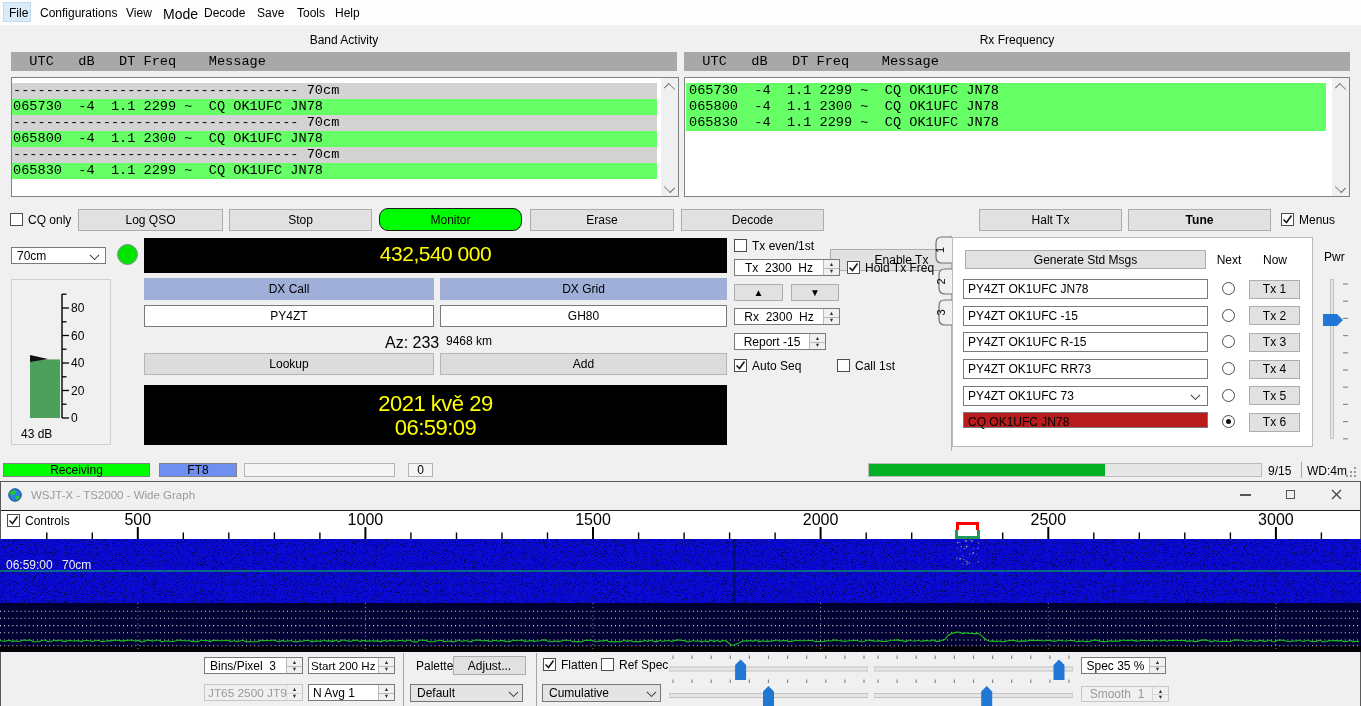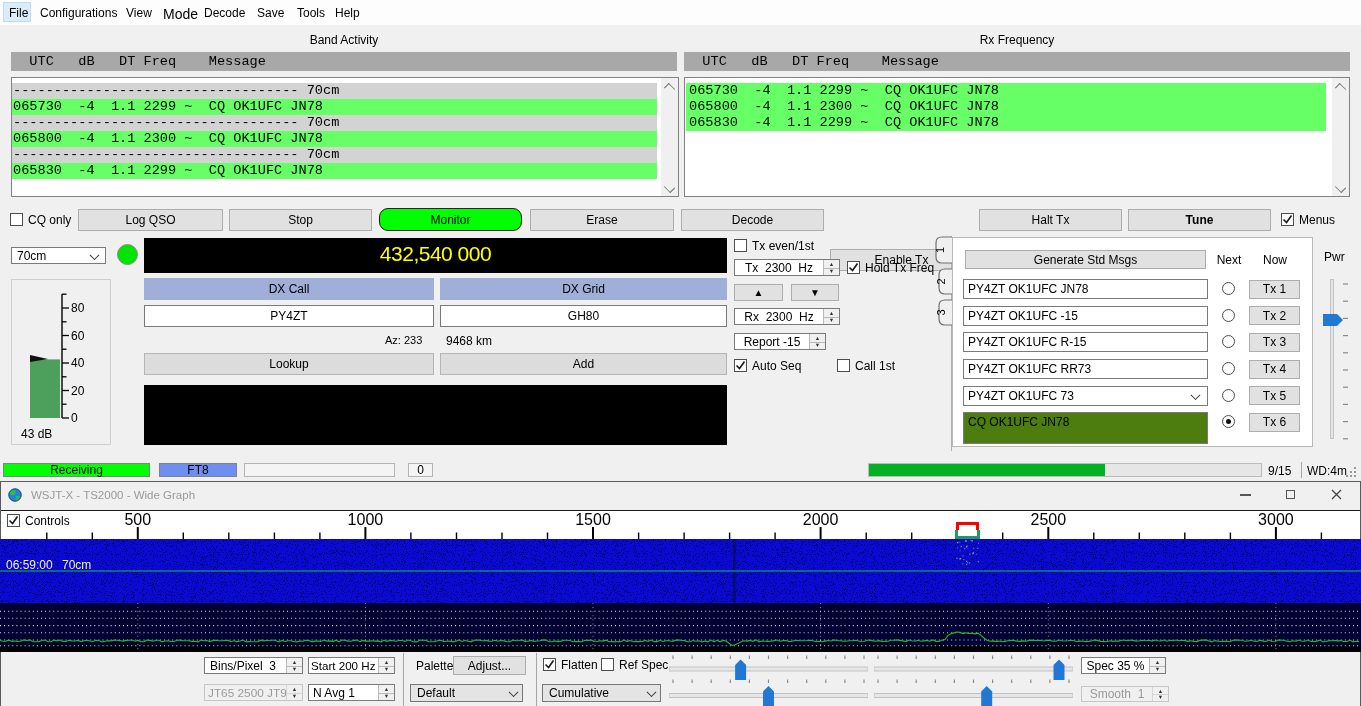--- a/index.html
+++ b/index.html
@@ -91,25 +91,27 @@
     <text x="60" y="88.0" font-family="Liberation Sans" font-size="12">40</text>
     <text x="60" y="60.5" font-family="Liberation Sans" font-size="12">60</text>
     <text x="60" y="33.0" font-family="Liberation Sans" font-size="12">80</text>
   </svg>
 <div class="a" style="left:21px;top:427px;">43 dB</div>
 <div class="a" style="left:144px;top:238px;width:583px;height:35px;background:#000;color:#ffff00;display:flex;align-items:center;justify-content:center;font-size:21px;letter-spacing:-0.5px;padding-bottom:4px;">432,540&nbsp;000</div>
 <div class="a" style="left:144px;top:278px;width:290px;height:22px;background:#9fafd7;display:flex;align-items:center;justify-content:center;">DX Call</div>
 <div class="a" style="left:440px;top:278px;width:287px;height:22px;background:#9fafd7;display:flex;align-items:center;justify-content:center;">DX Grid</div>
 <div class="a" style="left:144px;top:305px;width:290px;height:22px;background:#fff;border:1px solid #7a7a7a;display:flex;align-items:center;justify-content:center;">PY4ZT</div>
 <div class="a" style="left:440px;top:305px;width:287px;height:22px;background:#fff;border:1px solid #7a7a7a;display:flex;align-items:center;justify-content:center;">GH80</div>
-<div class="a" style="left:385px;top:334px;font-size:11px;">Az: 233</div>
+<div class="a" style="left:385px;top:334px;font-size:16px;">Az: 233</div>
 <div class="a" style="left:446px;top:334px;">9468 km</div>
 <div class="btn" style="left:144px;top:353px;width:290px;height:22px;background:#dcdcdc;border-color:#b5b5b5;">Lookup</div>
 <div class="btn" style="left:440px;top:353px;width:287px;height:22px;background:#dcdcdc;border-color:#b5b5b5;">Add</div>
 <div class="a" style="left:144px;top:385px;width:583px;height:60px;background:#000;color:#ffff00;text-align:center;font-size:22px;letter-spacing:-0.5px;line-height:24px;">
+    <div style="margin-top:7px;">2021 kvě 29</div>
+    <div>06:59:09</div>
   </div>
 <div class="cb" style="left:734px;top:239px;"></div>
 <div class="cblbl" style="left:752px;top:240px;">Tx even/1st</div>
 <div class="spin" style="left:734px;top:259px;width:106px;height:17px;">
     <div class="txt">Tx&nbsp; 2300&nbsp; Hz</div>
     <div class="sb">
       <i></i>
     </div>
   </div>
 <div class="cb" style="left:847px;top:261px;"><svg width="11" height="11" viewBox="0 0 11 11">
@@ -168,21 +170,21 @@
     <span style="position:absolute;left:4px;top:2px;">PY4ZT OK1UFC RR73</span>
   </div>
 <div class="radio" style="left:1222px;top:362px;"></div>
 <div class="btn" style="left:1249px;top:359.5px;width:51px;height:19px;">Tx 4</div>
 <div class="a" style="left:963px;top:385.7px;width:245px;height:20px;background:#fff;border:1px solid #7a7a7a;">
     <span style="position:absolute;left:4px;top:2px;">PY4ZT OK1UFC 73</span>
     <div class="chev" style="right:8px;"></div>
   </div>
 <div class="radio" style="left:1222px;top:388.7px;"></div>
 <div class="btn" style="left:1249px;top:386.2px;width:51px;height:19px;">Tx 5</div>
-<div class="a" style="left:963px;top:412.3px;width:245px;height:32px;background:#4d7c0f;border:1px solid #7a7a7a;">
+<div class="a" style="left:963px;top:412.3px;width:245px;height:16px;background:#b91c1c;border:1px solid #7a7a7a;">
     <span style="position:absolute;left:4px;top:2px;">CQ OK1UFC JN78</span>
   </div>
 <div class="radio on" style="left:1222px;top:415.3px;"></div>
 <div class="btn" style="left:1249px;top:412.8px;width:51px;height:19px;">Tx 6</div>
 <div class="a" style="left:1324px;top:250px;">Pwr</div>
 <div class="a" style="left:1330px;top:279px;width:4px;height:160px;background:#e6e6e6;border:1px solid #c2c2c2;"></div>
 <svg class="a" style="left:1318px;top:270px;" width="43" height="180" viewBox="0 0 43 180">
     <line x1="25" y1="14.0" x2="30" y2="14.0" stroke="#8a8a8a" stroke-width="1.2"></line>
     <line x1="25" y1="31.2" x2="30" y2="31.2" stroke="#8a8a8a" stroke-width="1.2"></line>
     <line x1="25" y1="48.4" x2="30" y2="48.4" stroke="#8a8a8a" stroke-width="1.2"></line>

